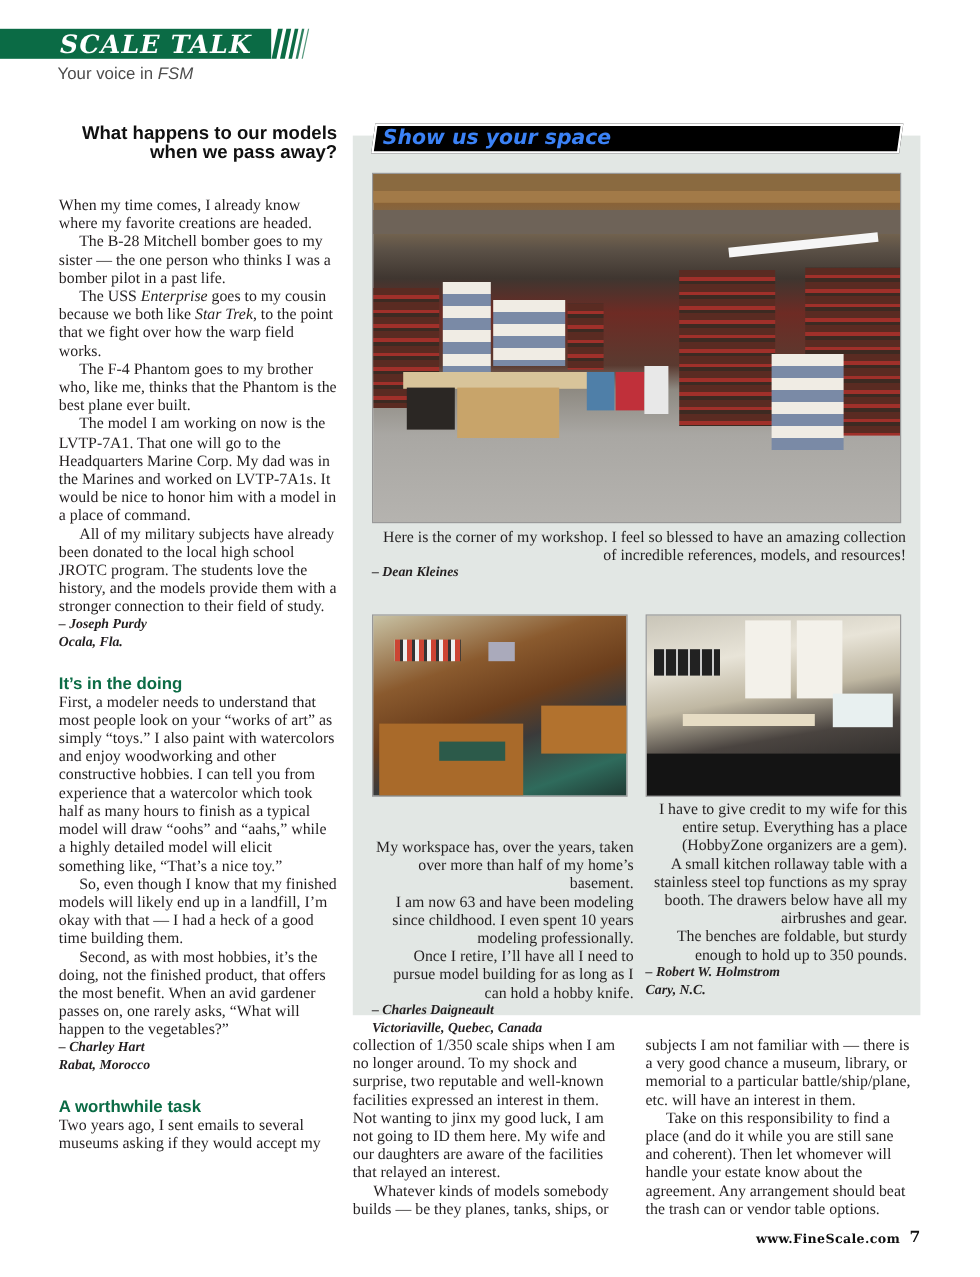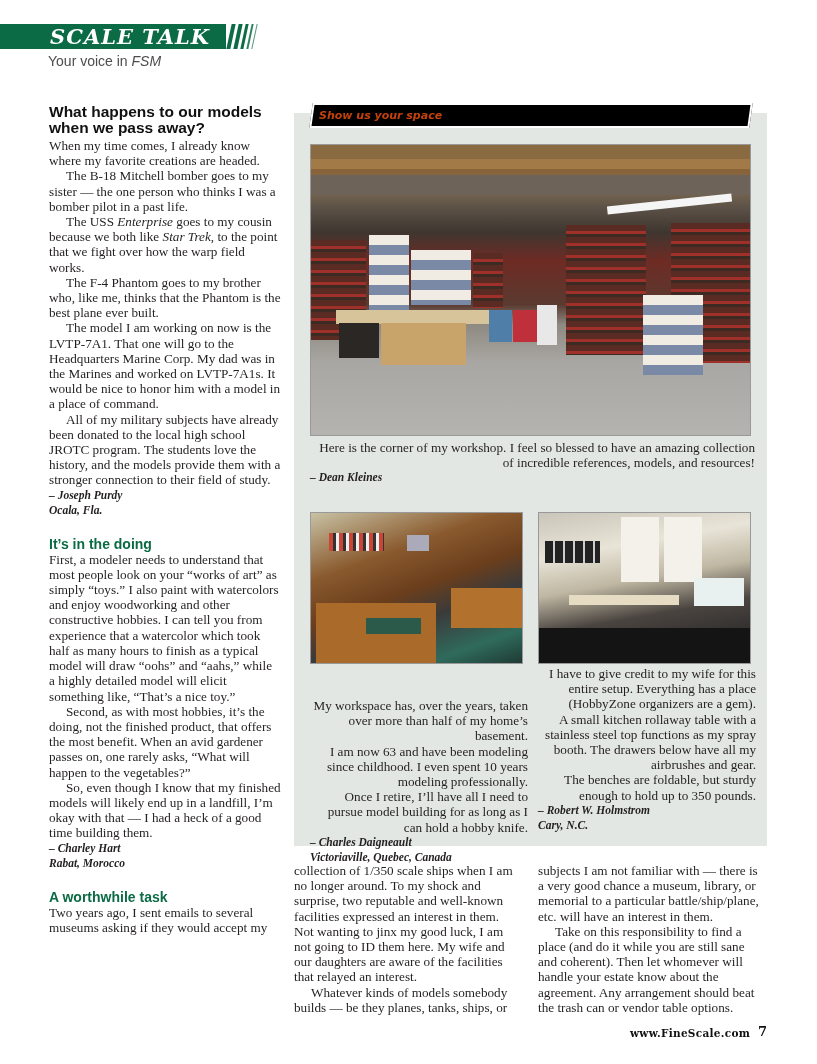--- a/index.html
+++ b/index.html
@@ -8,30 +8,30 @@
 
   .banner { position: absolute; left: 0; top: 24px; width: 258px; height: 25px; }
   .banner-bar { position: absolute; left: 0; top: 0; width: 226px; height: 25px; background: #0b6b45; }
   .banner-title { position: absolute; left: 50px; top: 0px; font-family: "DejaVu Serif", serif; font-weight: bold; font-style: italic; font-size: 21px; color: #ffffff; letter-spacing: 1px; line-height: 25px; }
   .banner-stripes { position: absolute; left: 226px; top: 0; height: 25px; width: 34px; }
   .stripe { position: absolute; top: 0; height: 25px; width: 4px; background: #0b6b45; transform: skewX(-12deg); }
   .subtitle { position: absolute; left: 48px; top: 53px; font-family: "Liberation Sans", sans-serif; font-size: 14px; color: #4d4d4d; }
   .subtitle i { font-style: italic; }
 
   .col1 { position: absolute; left: 49px; top: 104px; width: 232px; }
-  .main-head { font-family: "Liberation Sans", sans-serif; font-weight: bold; font-size: 15.5px; line-height: 16px; color: #111; margin-bottom: 2px; }
+  .main-head { font-family: "Liberation Sans", sans-serif; font-weight: bold; font-size: 15.5px; line-height: 16px; color: #111; margin-bottom: 27px; text-align: right; }
   .sec-head { font-family: "Liberation Sans", sans-serif; font-weight: bold; font-size: 14px; color: #0b6b45; line-height: 16px; margin-top: 0; }
   .body-text p { font-size: 13.2px; line-height: 15.2px; text-indent: 17px; }
   .body-text p.first { text-indent: 0; }
   .sig { font-size: 11.5px; font-weight: bold; font-style: italic; line-height: 15px; }
   .gap { height: 18px; }
 
   .gray-box { position: absolute; left: 294px; top: 113px; width: 473px; height: 733px; background: #e2e7e4; }
   .box-title-bar { position: absolute; left: 311px; top: 103px; width: 440px; height: 25px; background: #000; transform: skewX(-8deg); border: 2px solid #fff; }
-  .box-title { position: absolute; left: 319px; top: 103px; height: 25px; line-height: 25px; font-family: "DejaVu Sans", sans-serif; font-weight: bold; font-style: italic; font-size: 11px; color: #c2410c; }
+  .box-title { position: absolute; left: 319px; top: 103px; height: 25px; line-height: 25px; font-family: "DejaVu Sans", sans-serif; font-weight: bold; font-style: italic; font-size: 17px; color: #3b82f6; }
 
   .photo { position: absolute; overflow: hidden; border: 1px solid #999; }
   .photo-main { left: 310px; top: 144px; width: 441px; height: 292px; background: linear-gradient(180deg, #6a4a2a 0%, #8a6236 8%, #7c6a52 15%, #5a5046 22%, #3f3630 30%, #6e2b24 40%, #5a3a30 55%, #8e8a82 62%, #a9a7a3 75%, #b5b3af 100%); }
   .photo-small-1 { left: 310px; top: 512px; width: 213px; height: 152px; background: linear-gradient(160deg, #c8c2a4 0%, #8a5a2e 30%, #6b3e1c 50%, #3b3a3a 65%, #2f6b5c 85%, #1f3a33 100%); }
   .photo-small-2 { left: 538px; top: 512px; width: 213px; height: 152px; background: linear-gradient(170deg, #c9c5b8 0%, #e8e4d8 25%, #bfb7a2 45%, #4a4440 65%, #1a1a1a 100%); }
 
   
   .beam { position: absolute; background: #5b4a3a; }
   .shelf { position: absolute; background: repeating-linear-gradient(180deg, #5a2b22 0 6px, #a0302a 6px 9px, #3d2a22 9px 12px); }
   .table-top { position: absolute; background: #d8c49a; }
@@ -67,35 +67,35 @@
     <div class="stripe" style="left:28px;width:1px;opacity:.7"></div>
   </div>
 </div>
 <div class="subtitle"><span>Your voice in </span><i>FSM</i></div>
 
 <div class="col1">
   <div class="main-head">What happens to our models when we pass away?</div>
 
   <div class="body-text">
     <p class="first">When my time comes, I already know where my favorite creations are headed.</p>
-    <p>The B-18 Mitchell bomber goes to my sister — the one person who thinks I was a bomber pilot in a past life.</p>
+    <p>The B-28 Mitchell bomber goes to my sister — the one person who thinks I was a bomber pilot in a past life.</p>
     <p id="p-enterprise">The USS <i>Enterprise</i> goes to my cousin because we both like <i>Star Trek</i>, to the point that we fight over how the warp field works.</p>
     <p>The F-4 Phantom goes to my brother who, like me, thinks that the Phantom is the best plane ever built.</p>
     <p>The model I am working on now is the LVTP-7A1. That one will go to the Headquarters Marine Corp. My dad was in the Marines and worked on LVTP-7A1s. It would be nice to honor him with a model in a place of command.</p>
     <p>All of my military subjects have already been donated to the local high school JROTC program. The students love the history, and the models provide them with a stronger connection to their field of study.</p>
   </div>
   <div class="sig">– Joseph Purdy</div>
   <div class="sig">Ocala, Fla.</div>
   <div class="gap"></div>
 
   <div class="sec-head">It’s in the doing</div>
   <div class="body-text">
     <p class="first">First, a modeler needs to understand that most people look on your “works of art” as simply “toys.” I also paint with watercolors and enjoy woodworking and other constructive hobbies. I can tell you from experience that a watercolor which took half as many hours to finish as a typical model will draw “oohs” and “aahs,” while a highly detailed model will elicit something like, “That’s a nice toy.”</p>
+    <p>So, even though I know that my finished models will likely end up in a landfill, I’m okay with that — I had a heck of a good time building them.</p>
     <p>Second, as with most hobbies, it’s the doing, not the finished product, that offers the most benefit. When an avid gardener passes on, one rarely asks, “What will happen to the vegetables?”</p>
-    <p>So, even though I know that my finished models will likely end up in a landfill, I’m okay with that — I had a heck of a good time building them.</p>
   </div>
   <div class="sig">– Charley Hart</div>
   <div class="sig">Rabat, Morocco</div>
   <div class="gap"></div>
 
   <div class="sec-head">A worthwhile task</div>
   <div class="body-text">
     <p class="first">Two years ago, I sent emails to several museums asking if they would accept my</p>
   </div>
 </div>

